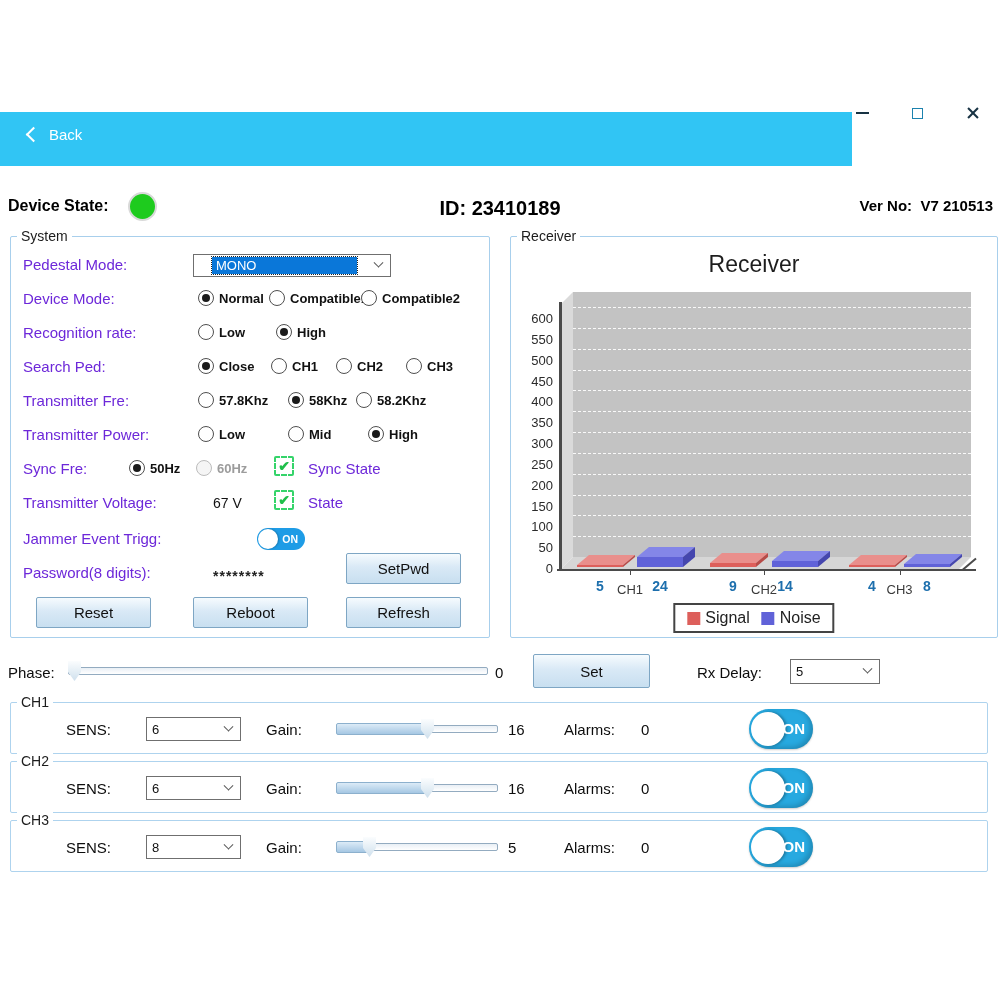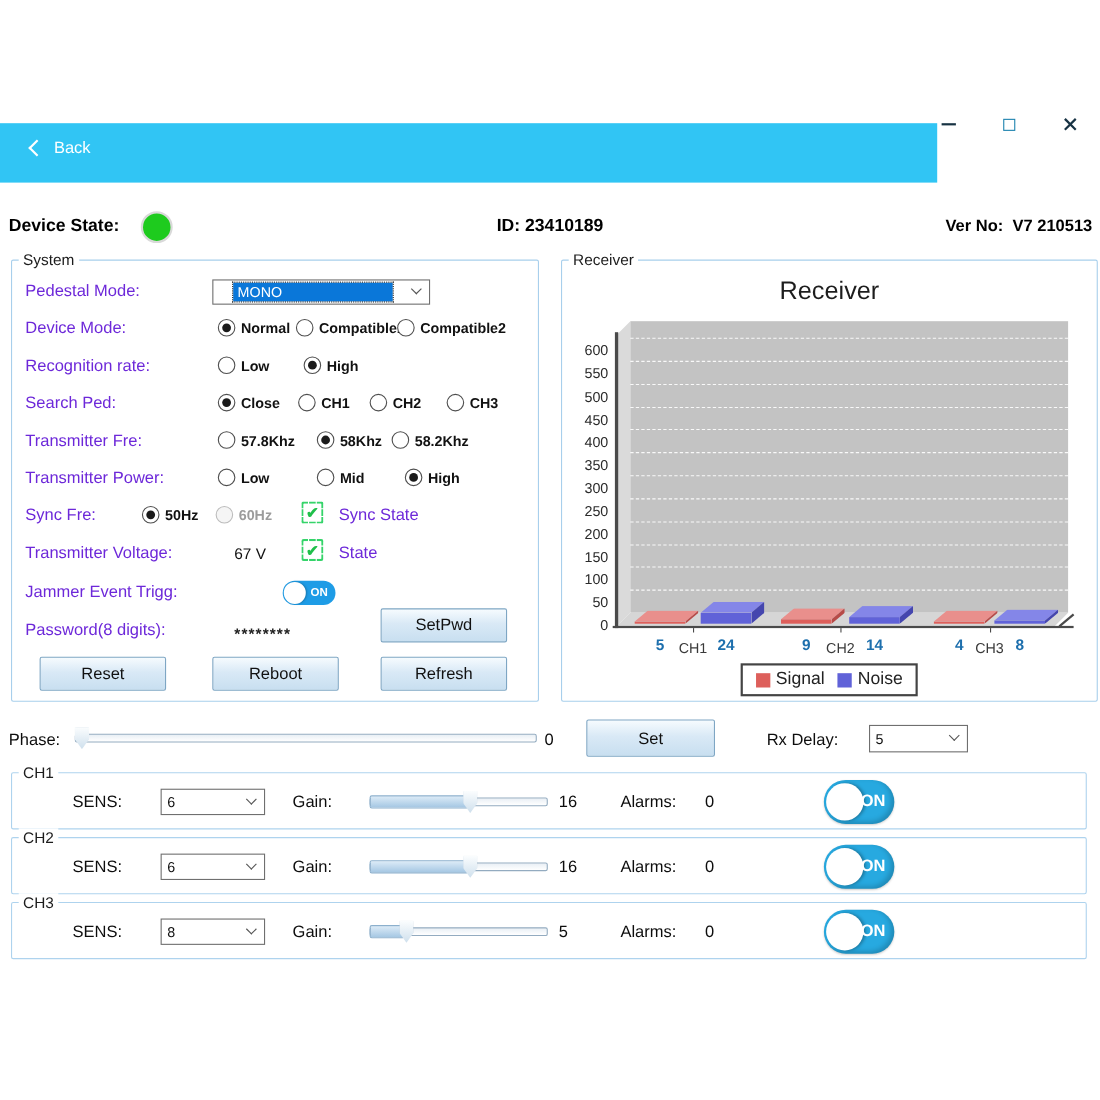--- a/index.html
+++ b/index.html
@@ -21,21 +21,21 @@
 
   .appheader { position:absolute; left:0; top:112px; width:852px; height:54px; background:#31c5f4; }
   .backbtn { position:absolute; left:28px; top:14px; display:flex; align-items:center; color:#fff; font-size:15px; cursor:pointer; }
   .back-chev { width:11px; height:11px; border-left:2px solid #fff; border-bottom:2px solid #fff; transform:rotate(45deg); margin-right:10px; }
   .apptitle { position:absolute; left:0; top:13px; width:100%; text-align:center; color:#fff; font-size:19px; }
 
   
   .statusrow { position:absolute; left:0; top:190px; width:1000px; height:36px; }
   .ds-label { position:absolute; left:8px; top:7px; font-size:16px; font-weight:bold; color:#000; }
   .green-dot { position:absolute; left:128px; top:2px; width:29px; height:29px; border-radius:50%; background:#1ecb1e; border:2px solid #d9d9d9; }
-  .id-text { position:absolute; left:0; top:7px; width:100%; text-align:center; font-size:16px; font-weight:bold; color:#000; }
+  .id-text { position:absolute; left:0; top:7px; width:100%; text-align:center; font-size:20px; font-weight:bold; color:#000; }
   .ver-text { position:absolute; right:7px; top:7px; font-size:15px; font-weight:bold; color:#000; }
 
   
   .gbox { position:absolute; border:1px solid #a8cfec; border-radius:2px; background:#fff; }
   .gleg { position:absolute; top:-9px; left:6px; background:#fff; padding:0 4px; font-size:14px; color:#1c1c1c; }
 
   .sysbox { left:10px; top:236px; width:480px; height:402px;padding-left:44px; }
   .rcvbox { left:510px; top:236px; width:488px; height:402px; }
 
   .flabel { font-size:15px; color:#6d28d9; }
@@ -301,21 +301,21 @@
         </div>
       <div class="vaxis-line"></div>
       <div class="haxis-line"></div>
       <div class="axis-diag"></div>
       <div id="xlabels">
           <div class="xval" style="left: 39px;">5</div>
           <div class="xval" style="left: 99px;">24</div>
           <div class="xcat" style="left: 69px;">CH1</div>
           <div class="xtick" style="left: 69px;"></div>
           <div class="xval" style="left: 172px;">9</div>
-          <div class="xval" style="left: 234px;">14</div>
+          <div class="xval" style="left: 224px;">14</div>
           <div class="xcat" style="left: 203px;">CH2</div>
           <div class="xtick" style="left: 203px;"></div>
           <div class="xval" style="left: 311px;">4</div>
           <div class="xval" style="left: 366px;">8</div>
           <div class="xcat" style="left: 338.5px;">CH3</div>
           <div class="xtick" style="left: 338.5px;"></div>
         </div>
     </div>
     <div class="legend" id="legend">
         <div class="legend-item">

